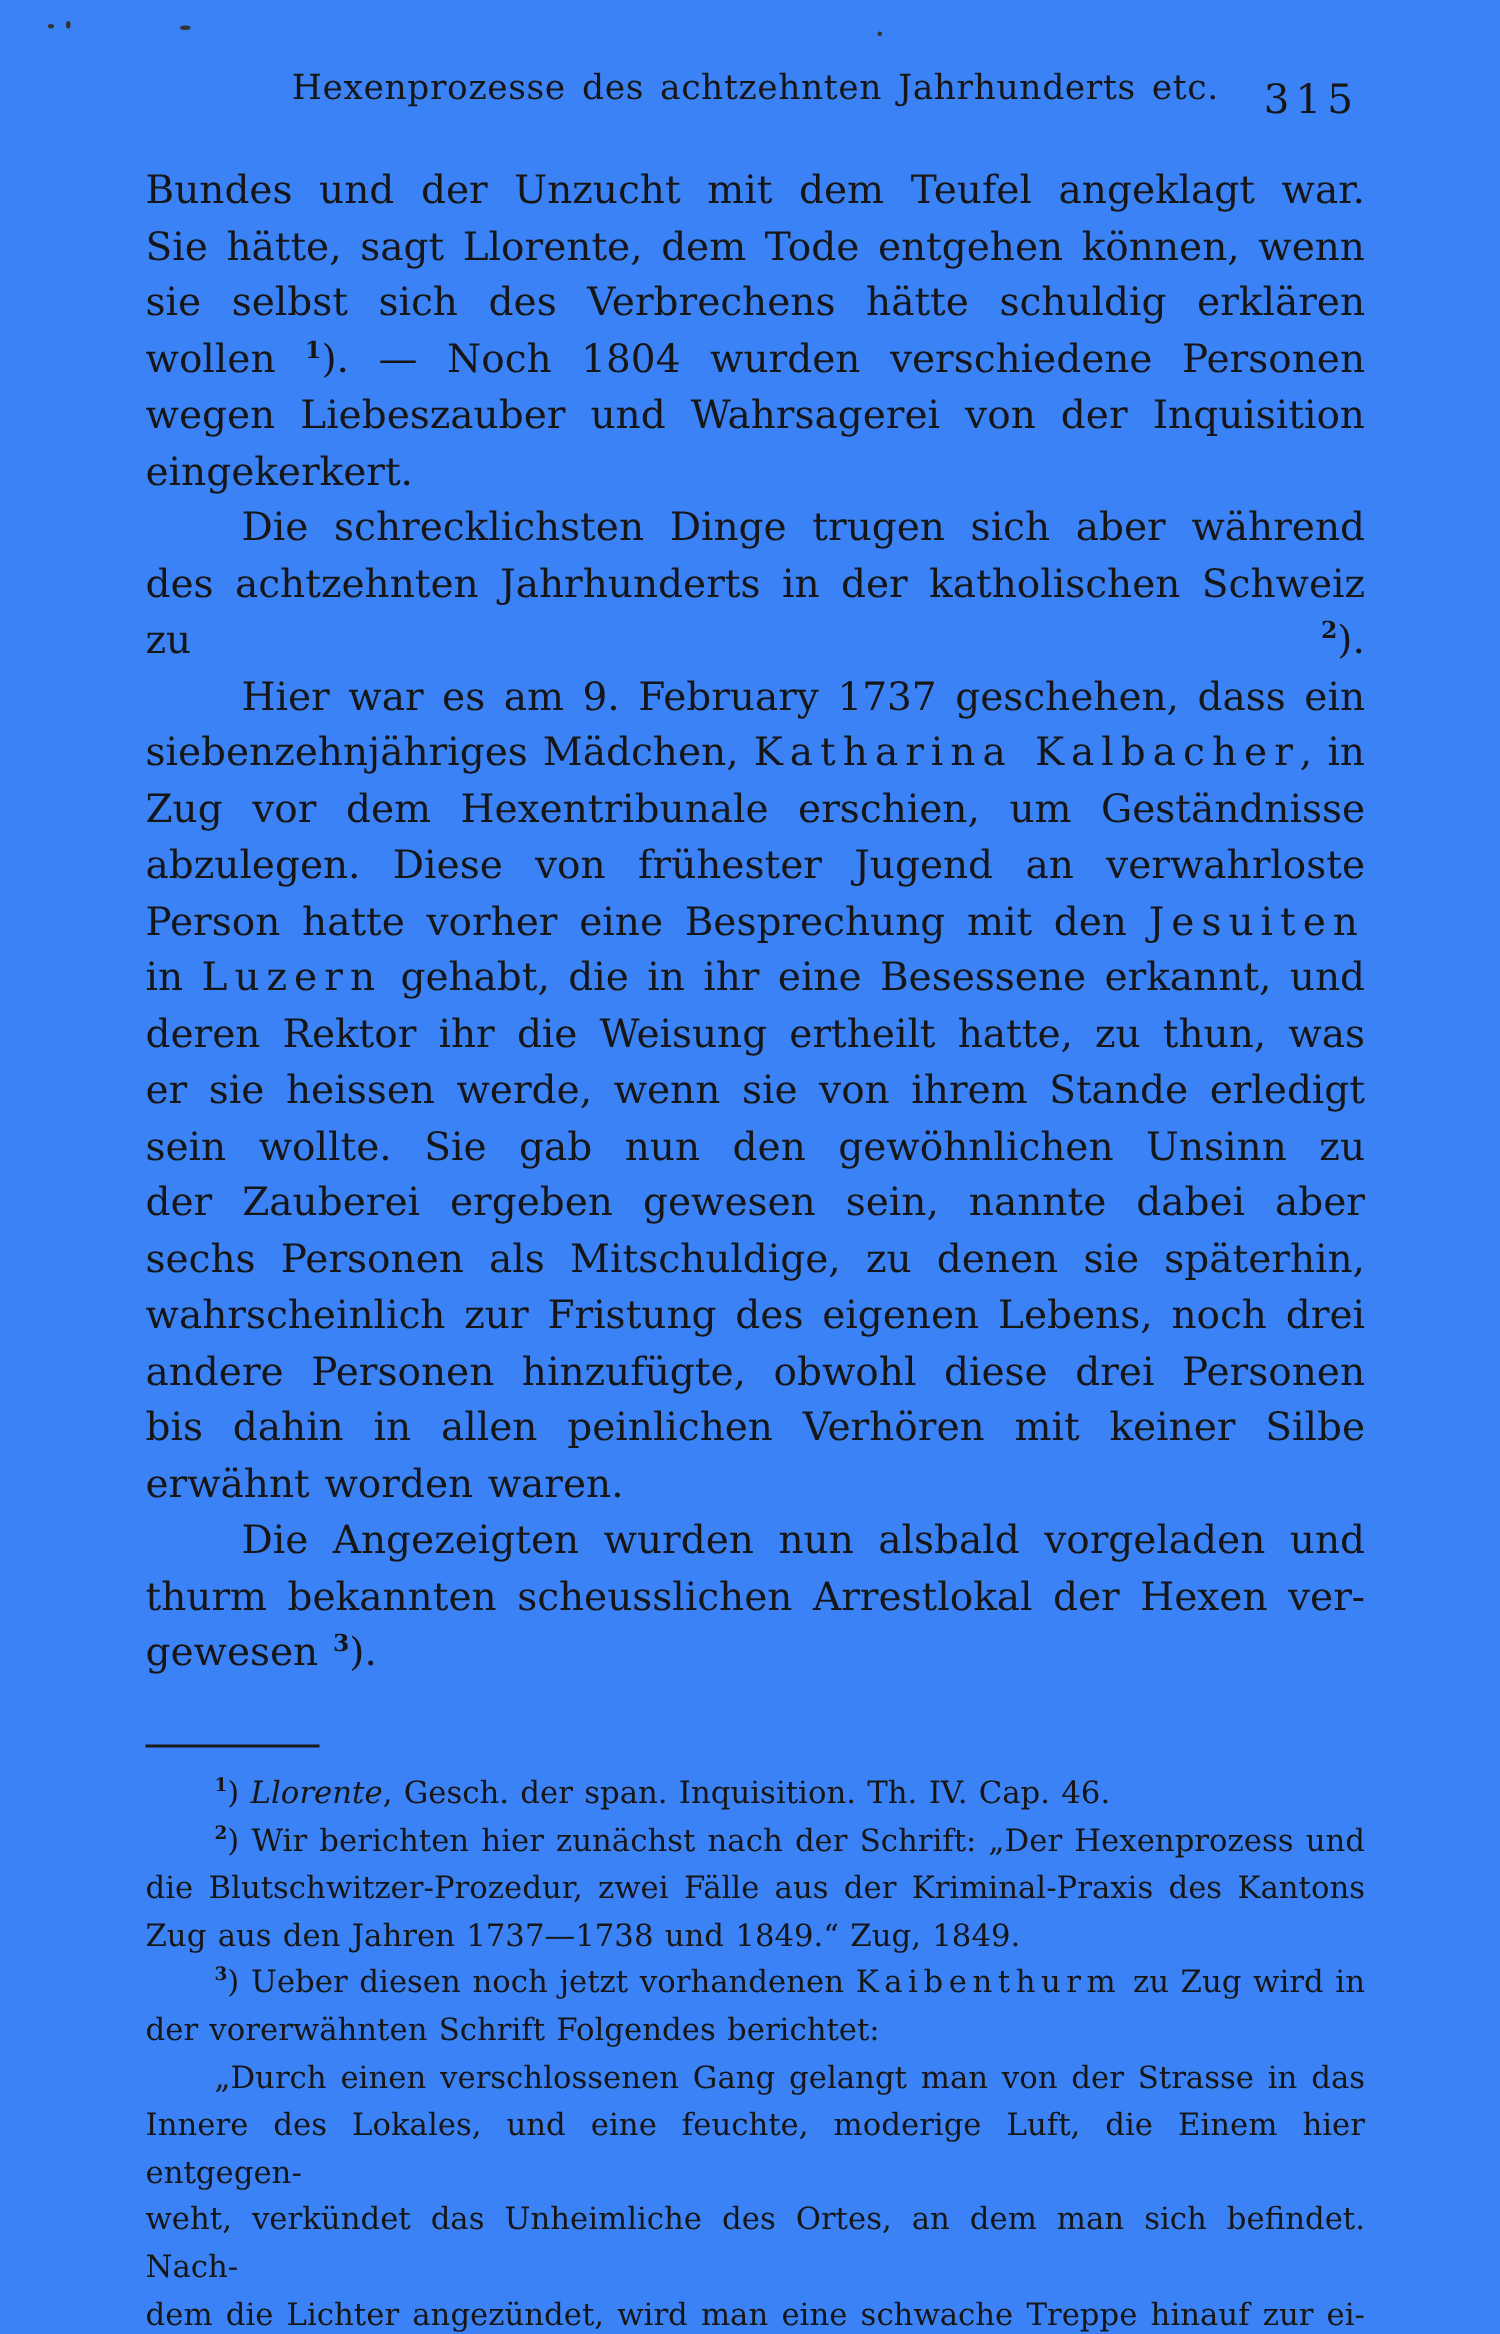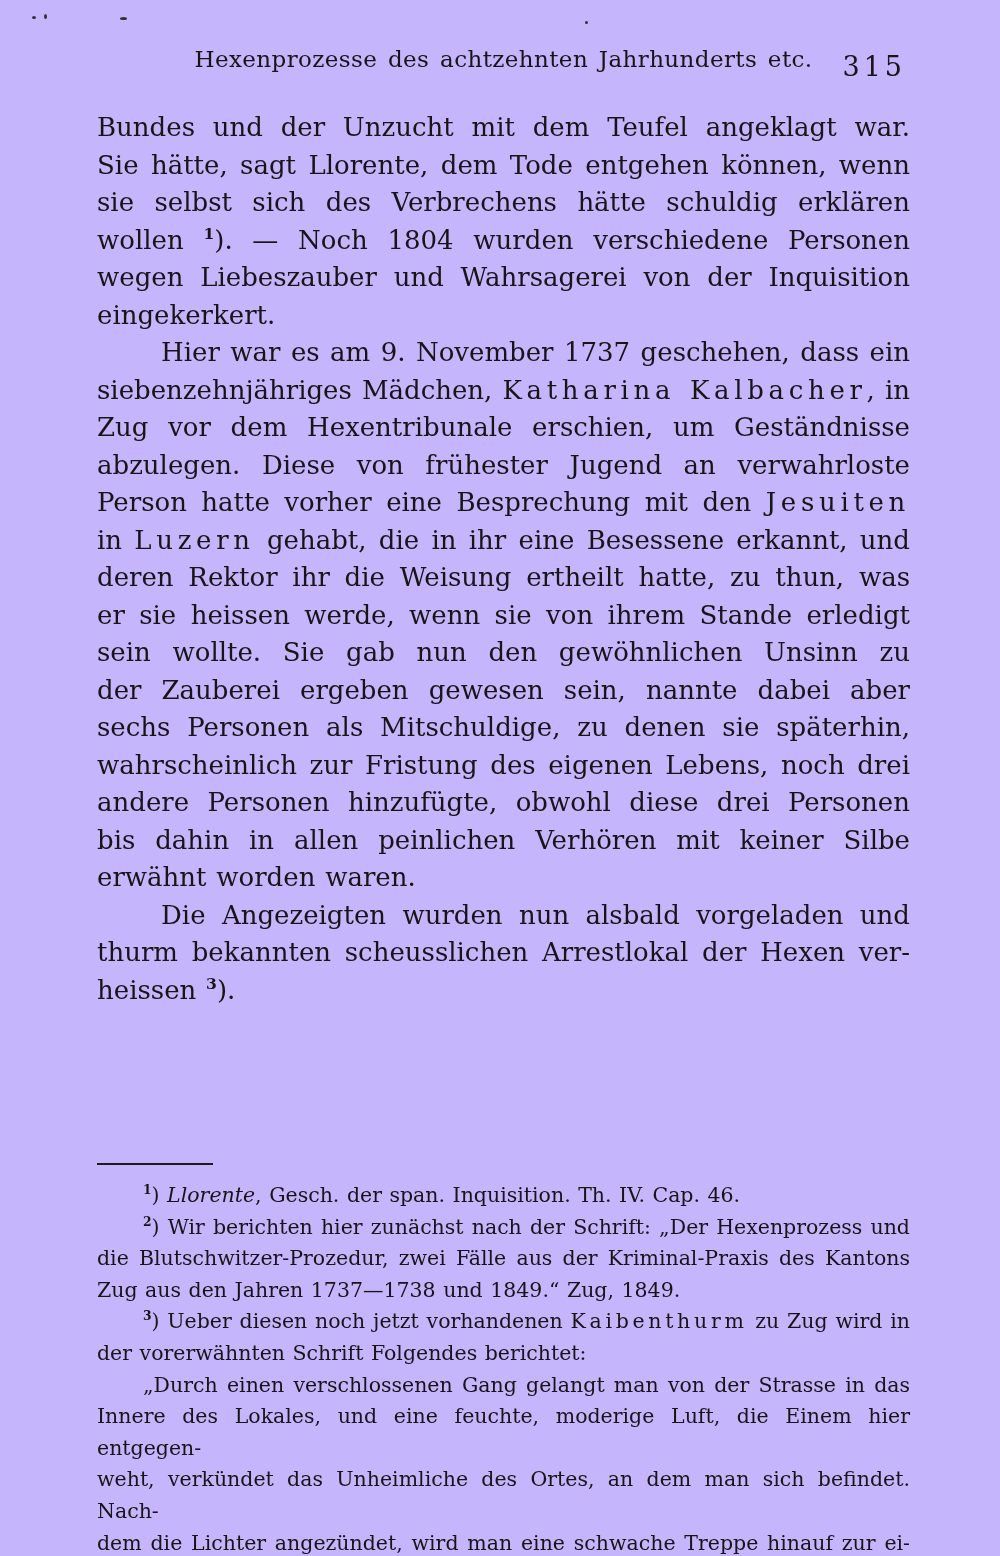--- a/index.html
+++ b/index.html
@@ -1,20 +1,20 @@
 <!DOCTYPE html>
 <html><head>
 <meta charset="utf-8">
 <style>
   html, body { margin: 0; padding: 0; }
   .page {
     position: relative;
     width: 1000px;
     height: 1556px;
-    background: #c4b5fd;
+    background: #3b82f6;
     color: #161616;
     font-family: "DejaVu Serif", "Liberation Serif", serif;
     overflow: hidden;
   }
   .speck { position: absolute; background: #333; border-radius: 50%; }
   .speck.s1 { left: 32px;  top: 16px; width: 4px; height: 3px; }
   .speck.s2 { left: 44px;  top: 14px; width: 3px; height: 5px; }
   .speck.s3 { left: 120px; top: 17px; width: 7px; height: 3px; }
   .speck.s4 { left: 585px; top: 21px; width: 3px; height: 3px; }
 
@@ -90,40 +90,44 @@
   <div class="body-text" id="body-text">
       <div class="para">
         <div class="line"><span>Bundes und der Unzucht mit dem Teufel angeklagt war.</span></div>
         <div class="line"><span>Sie hätte, sagt Llorente, dem Tode entgehen können, wenn</span></div>
         <div class="line"><span>sie selbst sich des Verbrechens hätte schuldig erklären</span></div>
         <div class="line"><span>wollen </span><span class="sup">1</span><span>). — Noch 1804 wurden verschiedene Personen</span></div>
         <div class="line"><span>wegen Liebeszauber und Wahrsagerei von der Inquisition</span></div>
         <div class="line short"><span>eingekerkert.</span></div>
       </div>
       <div class="para indent">
-        <div class="line"><span>Hier war es am 9. November 1737 geschehen, dass ein</span></div>
+        <div class="line"><span>Die schrecklichsten Dinge trugen sich aber während</span></div>
+        <div class="line"><span>des achtzehnten Jahrhunderts in der katholischen Schweiz zu </span><span class="sup">2</span><span>).</span></div>
+      </div>
+      <div class="para indent">
+        <div class="line"><span>Hier war es am 9. February 1737 geschehen, dass ein</span></div>
         <div class="line"><span>siebenzehnjähriges Mädchen, </span><span class="sperr">Katharina Kalbacher</span><span>, in</span></div>
         <div class="line"><span>Zug vor dem Hexentribunale erschien, um Geständnisse</span></div>
         <div class="line"><span>abzulegen. Diese von frühester Jugend an verwahrloste</span></div>
         <div class="line"><span>Person hatte vorher eine Besprechung mit den </span><span class="sperr">Jesuiten</span></div>
         <div class="line"><span>in </span><span class="sperr">Luzern</span><span> gehabt, die in ihr eine Besessene erkannt, und</span></div>
         <div class="line"><span>deren Rektor ihr die Weisung ertheilt hatte, zu thun, was</span></div>
         <div class="line"><span>er sie heissen werde, wenn sie von ihrem Stande erledigt</span></div>
         <div class="line"><span>sein wollte. Sie gab nun den gewöhnlichen Unsinn zu</span></div>
         <div class="line"><span>der Zauberei ergeben gewesen sein, nannte dabei aber</span></div>
         <div class="line"><span>sechs Personen als Mitschuldige, zu denen sie späterhin,</span></div>
         <div class="line"><span>wahrscheinlich zur Fristung des eigenen Lebens, noch drei</span></div>
         <div class="line"><span>andere Personen hinzufügte, obwohl diese drei Personen</span></div>
         <div class="line"><span>bis dahin in allen peinlichen Verhören mit keiner Silbe</span></div>
         <div class="line short"><span>erwähnt worden waren.</span></div>
       </div>
       <div class="para indent">
         <div class="line"><span>Die Angezeigten wurden nun alsbald vorgeladen und</span></div>
         <div class="line"><span>thurm bekannten scheusslichen Arrestlokal der Hexen ver-</span></div>
-        <div class="line short"><span>heissen </span><span class="sup">3</span><span>).</span></div>
+        <div class="line short"><span>gewesen </span><span class="sup">3</span><span>).</span></div>
       </div>
     </div>
 
   <div class="fn-sep"></div>
 
   <div class="footnotes" id="footnotes">
       <div class="para indent">
         <div class="line short"><span class="sup">1</span><span>) </span><span class="italic">Llorente</span><span>, Gesch. der span. Inquisition. Th. IV. Cap. 46.</span></div>
       </div>
       <div class="para indent">

